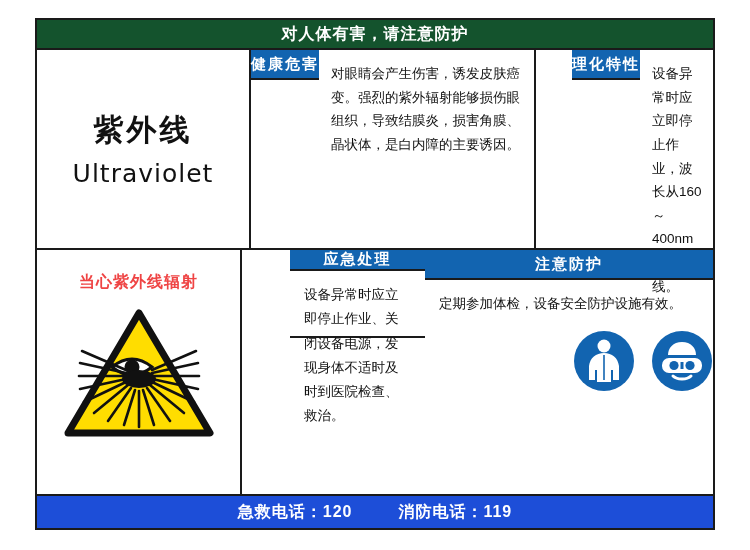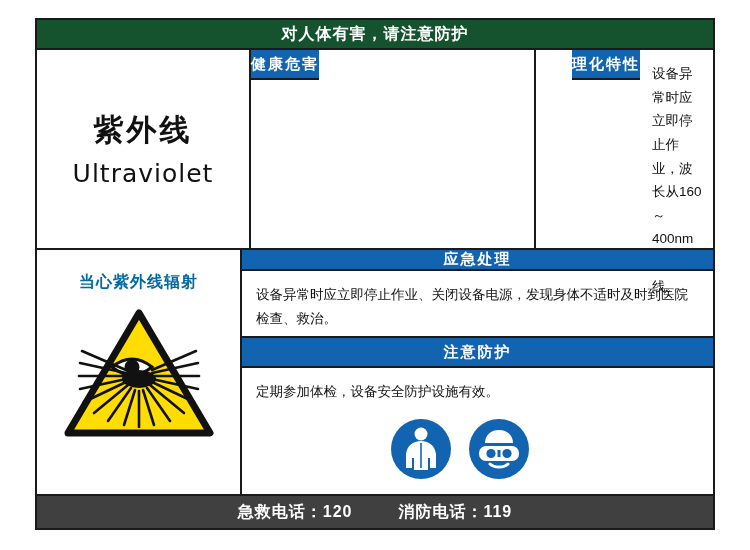--- a/index.html
+++ b/index.html
@@ -124,34 +124,35 @@
     border-right: 2px solid #1a1a1a;
     box-sizing: border-box;
     display: flex;
     flex-direction: column;
     align-items: center;
     padding-top: 22px;
   }
   .warn-title {
     font-size: 16px;
     font-weight: bold;
-    color: #0369a1;
+    color: #ef4444;
     letter-spacing: 1px;
     margin-bottom: 14px;
   }
   .tri-wrap {
     width: 150px;
     height: 132px;
     position: relative;
   }
   
   .bottom-right {
     flex: 1;
     display: flex;
-    flex-direction: column;
+    flex-direction: row;
+    margin-left: 48px;
   }
   .sec-text {
     padding: 12px 14px;
     font-size: 13.5px;
     line-height: 1.8;
     color: #111;
     box-sizing: border-box;
   }
   .sec-emerg {
     height: 88px;
@@ -167,21 +168,21 @@
   }
   .ppe-row {
     display: flex;
     gap: 16px;
     padding: 2px 0 0 148px;
     align-items: center;
   }
   
   .bottom-banner {
     height: 34px;
-    background: #404040;
+    background: #1d4ed8;
     color: #ffffff;
     font-size: 16px;
     font-weight: bold;
     letter-spacing: 1px;
     display: flex;
     align-items: center;
     justify-content: center;
     gap: 46px;
     border-top: 2px solid #1a1a1a;
     box-sizing: border-box;
@@ -201,20 +202,21 @@
 
       <div class="name-cell">
         <div class="name-cn">紫外线</div>
         <div class="name-en">Ultraviolet</div>
       </div>
 
       <div class="top-right">
 
         <div class="col col-health">
           <div class="blue-head">健康危害</div>
+          <div class="cell-text">对眼睛会产生伤害，诱发皮肤癌变。强烈的紫外辐射能够损伤眼组织，导致结膜炎，损害角膜、晶状体，是白内障的主要诱因。</div>
         </div>
 
         <div class="col col-phys">
           <div class="blue-head">理化特性</div>
           <div class="cell-text">设备异常时应立即停止作业，波长从160～400nm的辐射线。</div>
         </div>
 
       </div>
     </div>
 

